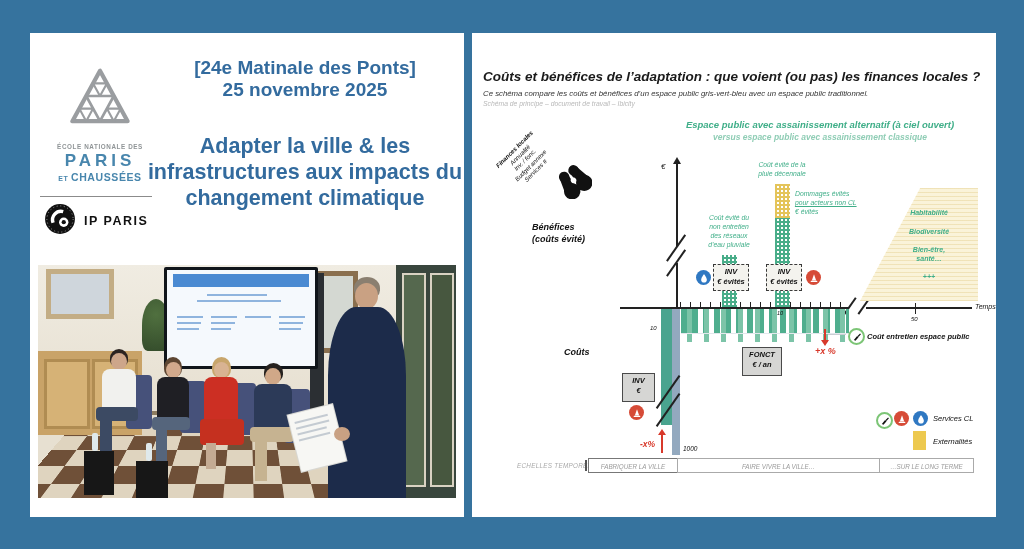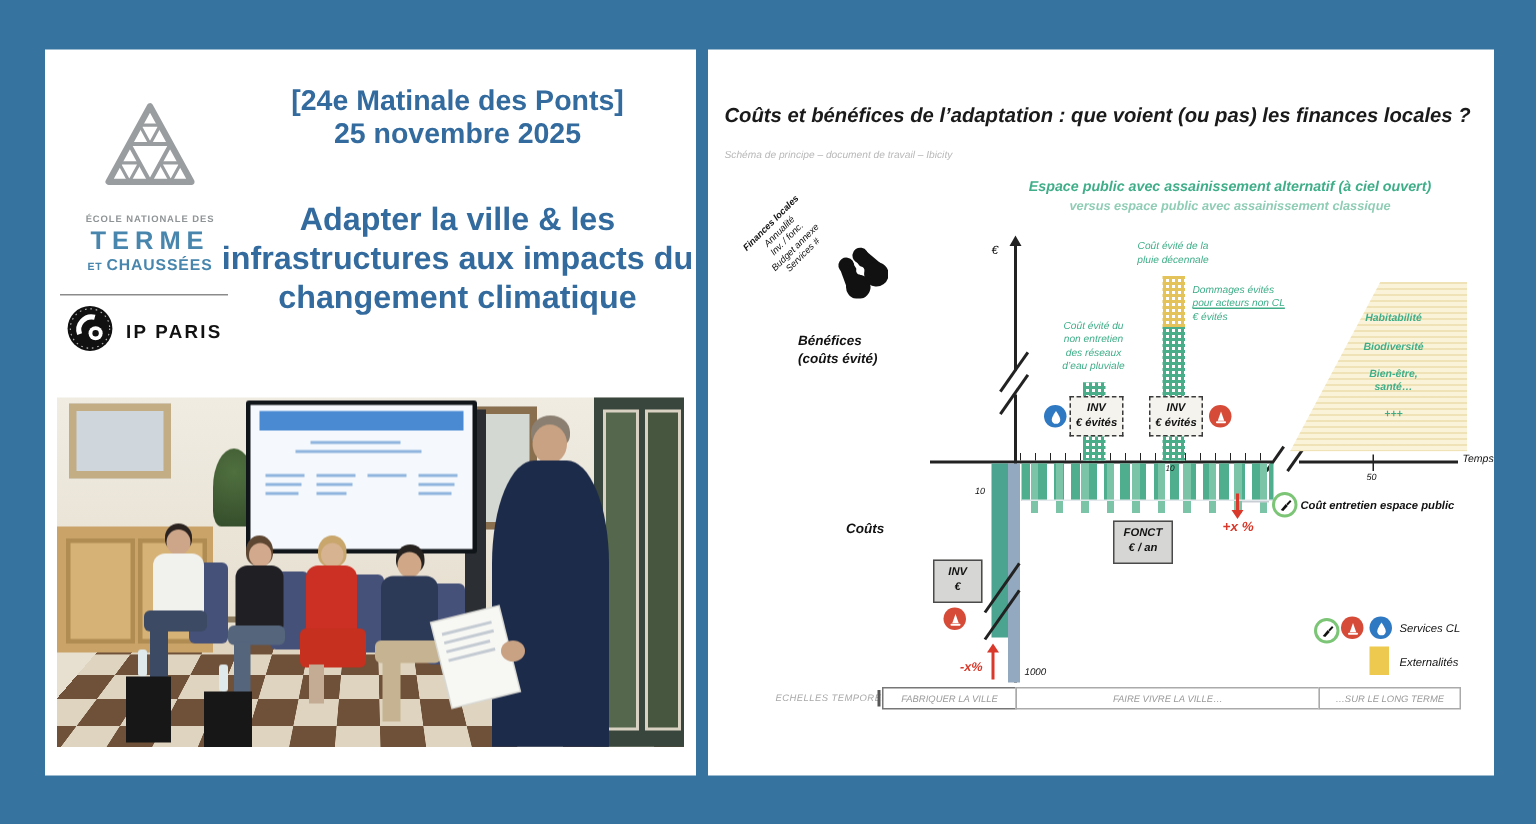--- a/index.html
+++ b/index.html
@@ -69,21 +69,21 @@
         <g fill="none" stroke="#9a9da0" stroke-linejoin="round">
           <polygon points="50,4 4,88 96,88" stroke-width="7"></polygon>
           <polygon points="27,46 73,46 50,88" stroke-width="4.5"></polygon>
           <polygon points="38.5,25 61.5,25 50,46" stroke-width="3.5"></polygon>
           <polygon points="15.5,67 38.5,67 27,88" stroke-width="3.5"></polygon>
           <polygon points="61.5,67 84.5,67 73,88" stroke-width="3.5"></polygon>
         </g>
       </svg>
     </div>
     <div class="abs logo-school-top">ÉCOLE NATIONALE DES</div>
-    <div class="abs logo-school-main">TERME</div>
+    <div class="abs logo-school-main">PARIS</div>
     <div class="abs logo-school-sub"><span class="et">ET </span><span>CHAUSSÉES</span></div>
     <div class="abs logo-rule"></div>
     <div class="abs ip-row">
       <svg class="abs" width="32" height="32" viewBox="0 0 30 30">
         <circle cx="15" cy="15" r="14" fill="#111"></circle>
         <circle cx="15" cy="15" r="12.3" fill="none" stroke="#fff" stroke-width=".7" stroke-dasharray="1 2.4" opacity=".7"></circle>
         <path d="M8.5 18.5 a8 8 0 0 1 9.5-10.5" stroke="#fff" stroke-width="3.2" fill="none"></path>
         <circle cx="18.5" cy="18" r="4.4" fill="#fff"></circle>
         <circle cx="18.5" cy="18" r="2" fill="#111"></circle>
       </svg>
@@ -178,20 +178,21 @@
           <div class="abs" style="left:5px;top:26px;width:32px;height:2px;background:#c4cbd2;"></div>
         </div>
         <div class="abs" style="left:34px;top:150px;width:16px;height:14px;background:#c9a183;border-radius:50%;"></div>
       </div>
     </div>
   </div>
 
   <div class="card right-card">
 
     <div class="abs r-title">Coûts et bénéfices de l’adaptation : que voient (ou pas) les finances locales ?</div>
+    <div class="abs r-sub">Ce schéma compare les coûts et bénéfices d’un espace public gris-vert-bleu avec un espace public traditionnel.</div>
     <div class="abs r-note">Schéma de principe – document de travail – Ibicity</div>
     <div class="abs scenario2">versus espace public avec assainissement classique</div>
     <div class="abs scenario1">Espace public avec assainissement alternatif (à ciel ouvert)</div>
 
     <div class="abs rot-lines">
       <div style="font-weight:bold">Finances locales</div>
       <div>Annualité</div>
       <div>Inv. / fonc.</div>
       <div>Budget annexe</div>
       <div>Services #</div>

